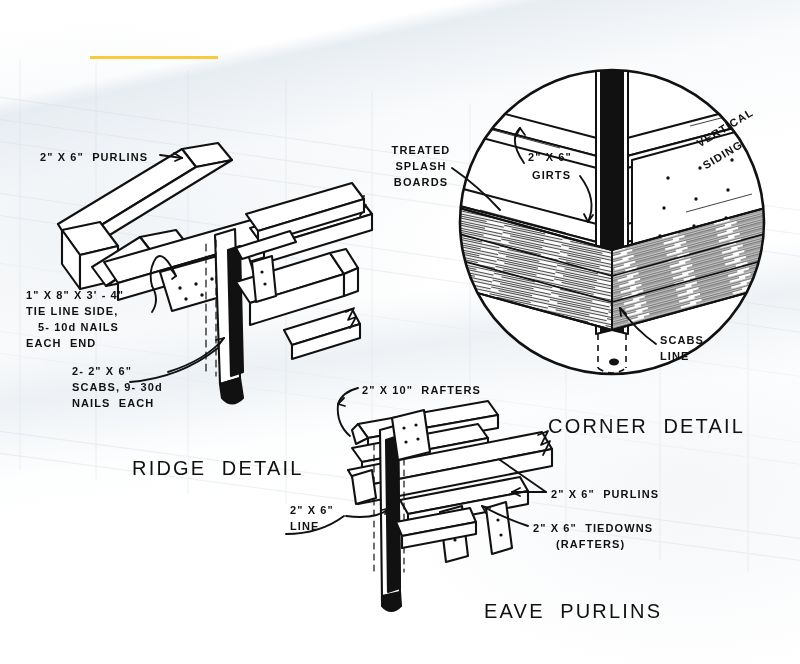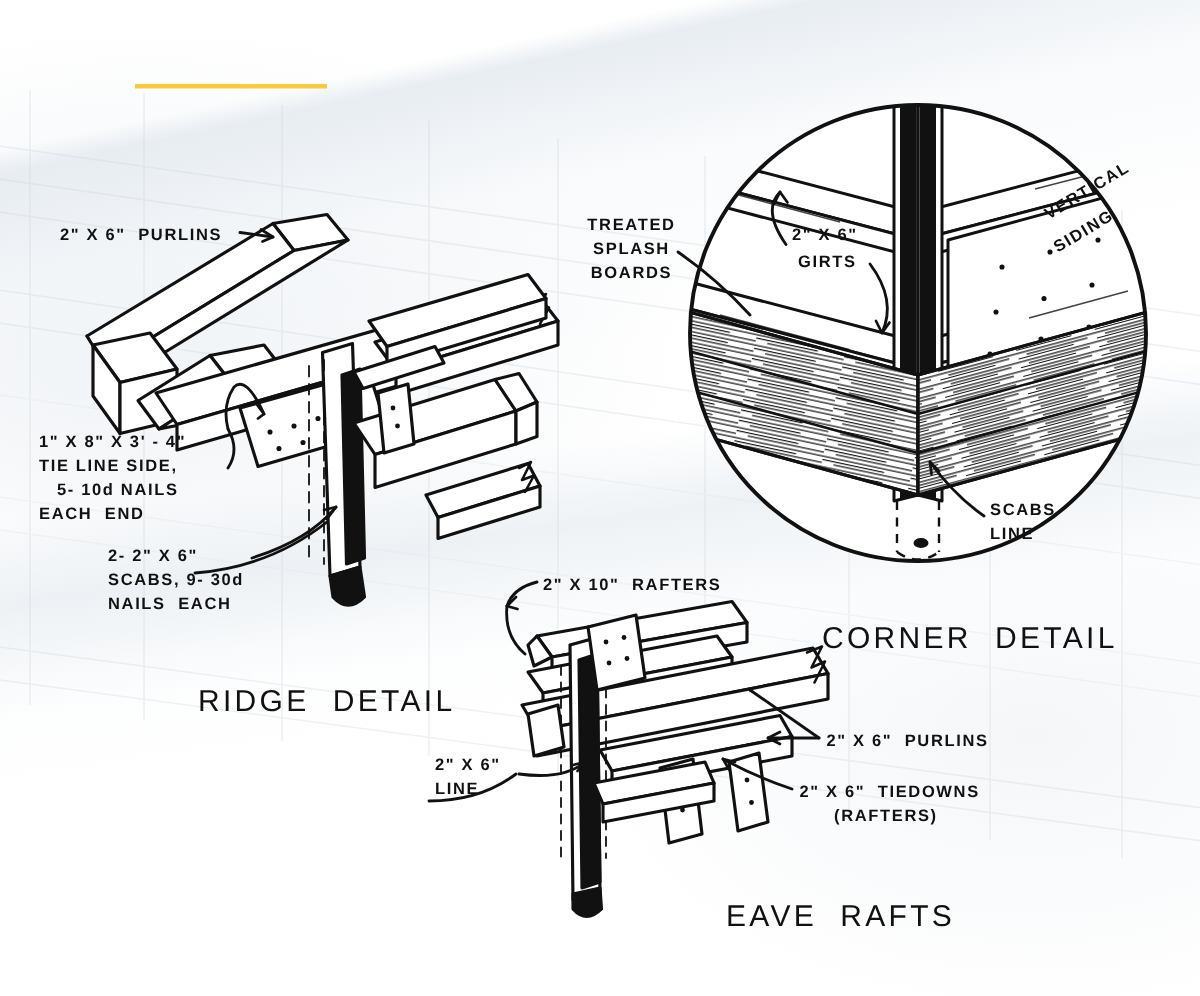--- a/index.html
+++ b/index.html
@@ -364,21 +364,21 @@
   <div class="lbl sm" style="left:362px; top:383px;">2" X 10"  RAFTERS</div>
 
   <div class="lbl sm" style="left:290px; top:503px;">2" X 6"</div>
   <div class="lbl sm" style="left:290px; top:519px;">LINE</div>
 
   <div class="lbl sm" style="left:551px; top:487px;">2" X 6"  PURLINS</div>
 
   <div class="lbl sm" style="left:533px; top:521px;">2" X 6"  TIEDOWNS</div>
   <div class="lbl sm" style="left:556px; top:537px;">(RAFTERS)</div>
 
-  <div class="lbl title" style="left:484px; top:567px;">EAVE  RAFTS</div>
+  <div class="lbl title" style="left:484px; top:567px;">EAVE  PURLINS</div>
 
   <svg style="position:absolute; left:0; top:0; pointer-events:none;" width="800" height="664" viewBox="0 0 800 664">
     <g stroke="#111111" stroke-width="1.9" fill="none" stroke-linecap="round">
 
       <path d="M160 155 L182 158"></path>
       <path d="M182 158 L174 153 M182 158 L175 161" stroke-width="1.8"></path>
 
       <path d="M152 286 Q160 300 152 312"></path>
       <path d="M152 286 Q148 270 156 258 Q164 250 176 276"></path>
       <path d="M176 276 L170 268 M176 276 L172 279" stroke-width="1.8"></path>

